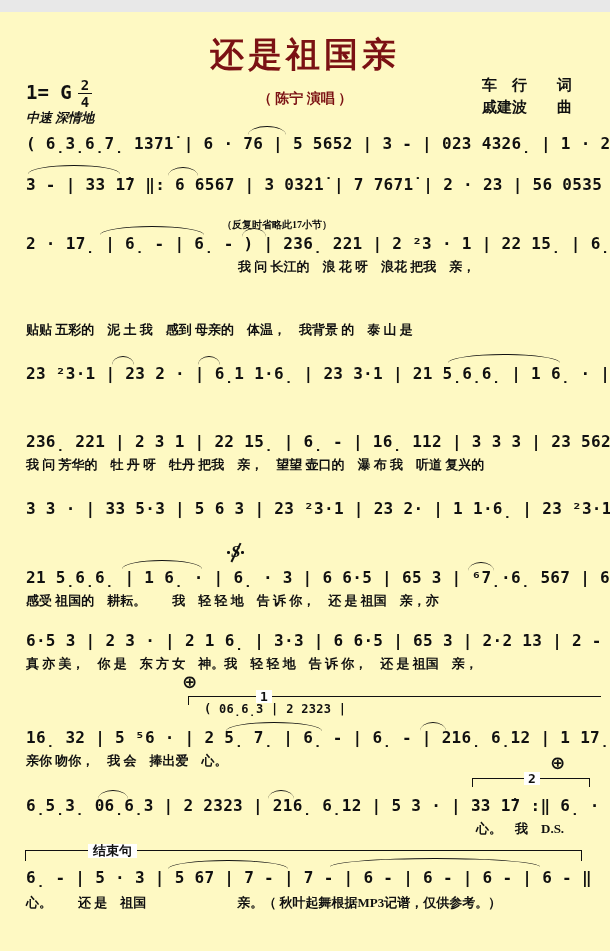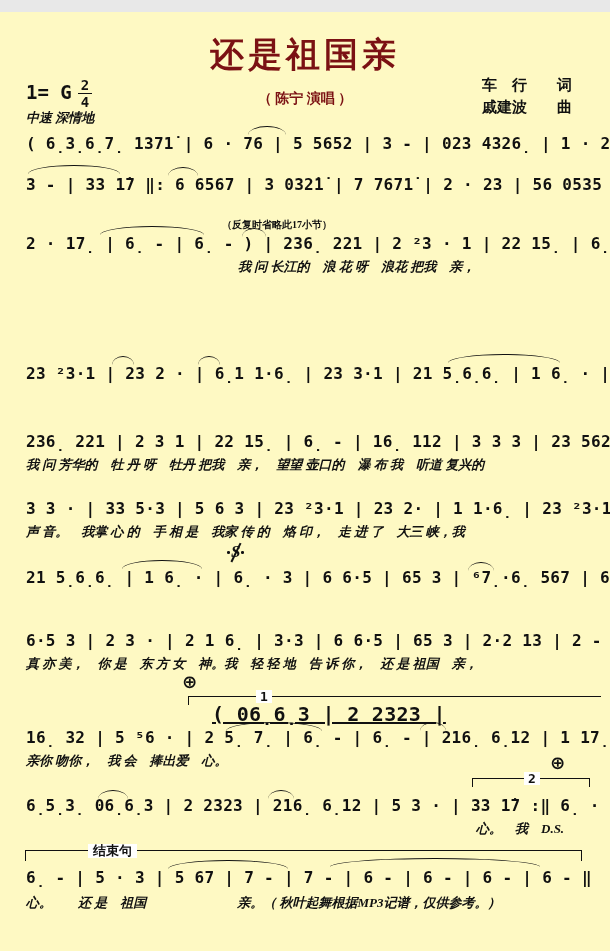--- a/index.html
+++ b/index.html
@@ -24,21 +24,21 @@
   .frac .num{display:block;font-size:14px;border-bottom:1.5px solid #111;padding:0 3px 1px;}
   .frac .den{display:block;font-size:14px;padding-top:1px;}
   .tempo{position:absolute;left:26px;top:97px;font-size:13px;font-weight:600;font-style:italic;white-space:pre;}
   .credit{position:absolute;left:482px;font-size:15px;font-weight:600;white-space:pre;}
   .annotation{position:absolute;left:222px;top:206px;font-size:10px;font-weight:600;white-space:pre;}
   .music{
     position:absolute;left:26px;width:578px;
     font-family:"DejaVu Sans Mono",monospace;font-weight:700;font-size:16px;
     letter-spacing:0.3px;white-space:pre;
   }
-  .lyr{position:absolute;left:26px;font-size:13px;font-weight:600;white-space:pre;font-style:italic;}
+  .lyr{position:absolute;left:26px;font-size:13px;font-weight:600;white-space:pre;}
   .arc{position:absolute;height:8px;border-top:1.3px solid #111;border-radius:50% 50% 0 0 / 100% 100% 0 0;}
   .coda{position:absolute;font-family:"DejaVu Sans",sans-serif;font-weight:700;font-size:18px;line-height:1;}
   .volta{position:absolute;border-top:1.5px solid #111;height:8px;}
   .tickL{border-left:1.5px solid #111;}
   .tickR{border-right:1.5px solid #111;}
   .vlabel{
     position:absolute;background:#fff;padding:0 4px;
     font-family:"DejaVu Sans Mono",monospace;font-weight:700;font-size:13px;line-height:1;
   }
   .endline{position:absolute;border-top:1.5px solid #111;height:10px;border-left:1.5px solid #111;border-right:1.5px solid #111;}
@@ -65,45 +65,46 @@
 
   <div class="music" style="top:122px;">( 6̣3̣6̣7̣ 1371̇ | 6 · 76 | 5 5652 | 3 - | 023 4326̣ | 1 · 25 |</div>
 
   <div class="music" style="top:163px;">3 - | 33 1̇7 ‖: 6 6567 | 3 032̇1̇ | 7 7671̇ | 2 · 23 | 56 0535 |</div>
 
   <div class="annotation">（反复时省略此17小节）</div>
 
   <div class="music" style="top:222px;">2 · 17̣ | 6̣ - | 6̣ - ) | 236̣ 221 | 2 ²3 · 1 | 22 15̣ | 6̣ - |</div>
   <div class="lyr" style="top:246px;left:238px;">我 问 长江的　浪 花 呀　浪花 把我　亲，</div>
 
+  <div class="lyr" style="top:309px;">贴贴 五彩的　泥 土 我　感到 母亲的　体温，　我背景 的　泰 山 是</div>
 
   <div class="music" style="top:352px;">23 ²3·1 | 23 2 · | 6̣1 1·6̣ | 23 3·1 | 21 5̣6̣6̣ | 1 6̣ · | 6̣ - |</div>
 
   <div class="music" style="top:420px;">236̣ 221 | 2 3 1 | 22 15̣ | 6̣ - | 16̣ 112 | 3 3 3 | 23 562 |</div>
   <div class="lyr" style="top:444px;">我 问 芳华的　牡 丹 呀　牡丹 把我　亲，　望望 壶口的　瀑 布 我　听道 复兴的</div>
 
   <div class="music" style="top:487px;">3 3 · | 33 5·3 | 5 6 3 | 23 ²3·1 | 23 2· | 1 1·6̣ | 23 ²3·1 |</div>
-  <div class="lyr" style="top:511px;">声 音。　我掌 心 的　手 相 是　我家 传 的　烙 印，　走 进 了　大三 峡，我</div>
 
   <div class="segno">
       <span class="s">S</span>
       <span class="slash"></span>
       <span class="d1"></span>
       <span class="d2"></span>
     </div>
 
   <div class="music" style="top:556px;">21 5̣6̣6̣ | 1 6̣ · | 6̣ · 3 | 6 6·5 | 65 3 | ⁶7̣·6̣ 567 | 6 · 5 |</div>
+  <div class="lyr" style="top:580px;">感受 祖国的　耕耘。　　我　轻 轻 地　告 诉 你，　还 是 祖国　亲，亦</div>
 
   <div class="music" style="top:619px;">6·5 3 | 2 3 · | 2 1 6̣ | 3·3 | 6 6·5 | 65 3 | 2·2 13 | 2 - |</div>
   <div class="lyr" style="top:643px;">真 亦 美，　你 是　东 方 女　神。我　轻 轻 地　告 诉 你，　还 是 祖国　亲，</div>
 
   <div class="coda" style="left:182px;top:661px;">⊕</div>
   <div class="volta tickL" style="left:188px;top:684px;width:412px;"></div>
   <div class="vlabel" style="left:256px;top:678px;">1</div>
-  <div class="music" style="left:212px;top:690px;width:200px;font-size:20px;text-decoration:underline;">( 06̣6̣3 | 2 2323 |</div>
+  <div class="music" style="left:204px;top:690px;width:200px;font-size:12px;">( 06̣6̣3 | 2 2323 |</div>
 
   <div class="music" style="top:716px;">16̣ 32 | 5 ⁵6 · | 2 5̣ 7̣ | 6̣ - | 6̣ - | 216̣ 6̣12 | 1 17̣6̣5̣ |</div>
   <div class="lyr" style="top:740px;">亲你 吻你，　我 会　捧出爱　心。</div>
 
   <div class="coda" style="left:550px;top:742px;">⊕</div>
   <div class="volta tickL tickR" style="left:472px;top:766px;width:116px;"></div>
   <div class="vlabel" style="left:524px;top:760px;">2</div>
 
   <div class="music" style="top:784px;">6̣5̣3̣ 06̣6̣3 | 2 2323 | 216̣ 6̣12 | 5 3 · | 33 1̇7 :‖ 6̣ · 3 :‖</div>
   <div class="lyr" style="top:808px;left:476px;">心。　我　D.S.</div>

